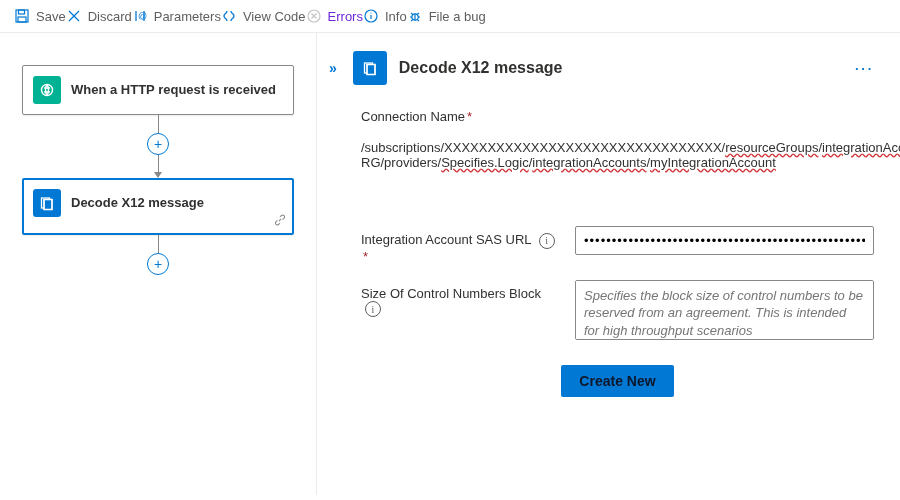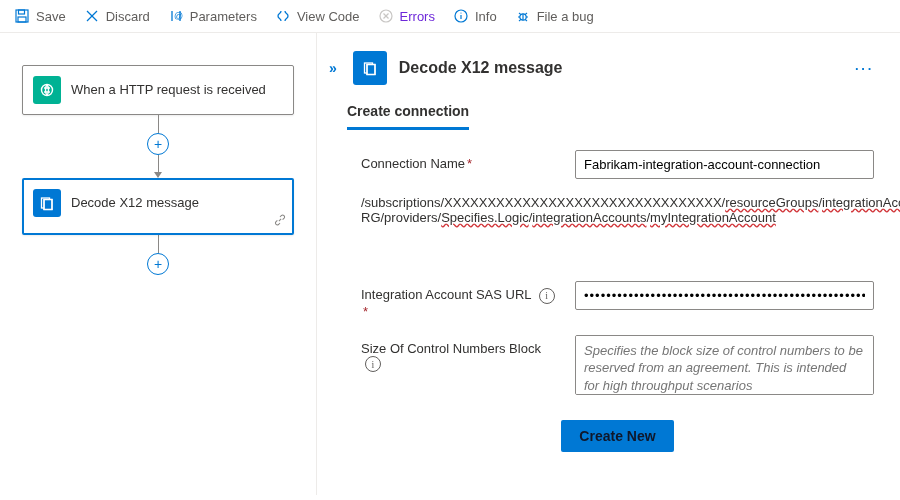--- a/index.html
+++ b/index.html
@@ -1,30 +1,30 @@
 <!DOCTYPE html>
 <html><head>
 <meta charset="utf-8">
 <style>
   html,body{margin:0;padding:0;font-family:"Segoe UI",Arial,sans-serif;font-size:13px;color:#323130;background:#fff}
   body{width:900px;height:500px;overflow:hidden}
-  .toolbar{display:flex;align-items:center;gap:18px;padding:8px 14px;border-bottom:1px solid #edebe9}
+  .toolbar{display:flex;align-items:center;padding:8px 14px;border-bottom:1px solid #edebe9}
   .tbtn{display:flex;align-items:center;gap:6px;color:#605e5c;cursor:pointer}
   .tbtn.disabled{color:#6d28d9}
   .tbtn .ic{width:16px;height:16px;display:flex;align-items:center;justify-content:center}
   .tbtn .ic svg{width:16px;height:16px}
   .main{display:flex;height:calc(500px - 38px)}
   .canvas{width:272px;border-right:1px solid #edebe9;padding:32px 22px;position:relative}
   .card{border:1px solid #8a8886;border-radius:2px;background:#fff;padding:10px 10px;display:flex;align-items:center;gap:10px;box-shadow:0 1px 2px rgba(0,0,0,.08)}
   .card.sel{border:2px solid #0078d4;padding:9px 9px 16px 9px;position:relative}
   .card .badge{width:28px;height:28px;border-radius:3px;display:flex;align-items:center;justify-content:center;flex-shrink:0}
   .badge.teal{background:#00b294}
   .badge.blue{background:#0078d4}
   .badge svg{width:16px;height:16px}
-  .card .title{font-weight:400;line-height:1.25}
+  .card .title{font-weight:700;line-height:1.25}
   .link-ic{position:absolute;right:6px;bottom:4px;color:#8a8886}
   .connector{display:flex;flex-direction:column;align-items:center}
   .vline{width:1px;height:18px;background:#8a8886}
   .plus{width:20px;height:20px;border:1px solid #0078d4;border-radius:50%;display:flex;align-items:center;justify-content:center;color:#0078d4;font-size:14px;line-height:1;background:#fff;cursor:pointer}
   .arrowhead{width:0;height:0;border-left:4px solid transparent;border-right:4px solid transparent;border-top:6px solid #8a8886;margin-top:-1px}
   .panel{flex:1;padding:18px 26px 18px 8px;overflow:auto}
   .phdr{display:flex;align-items:center;gap:12px;margin-bottom:18px}
   .collapse{color:#0078d4;font-weight:700;font-size:14px;cursor:pointer;padding:0 4px}
   .phdr .badge{width:34px;height:34px;border-radius:3px;background:#0078d4;display:flex;align-items:center;justify-content:center}
   .phdr .ptitle{font-size:16px;font-weight:600}
@@ -173,28 +173,24 @@
         <svg viewBox="0 0 16 16" fill="none" stroke="#fff" stroke-width="1.3">
             <rect x="2.5" y="3" width="8" height="10"></rect>
             <rect x="5" y="4.5" width="8" height="10" fill="#0078d4"></rect>
             <rect x="5" y="4.5" width="8" height="10"></rect>
           </svg>
       </div>
       <div class="ptitle">Decode X12 message</div>
       <div class="dots">···</div>
     </div>
 
-    <div class="tabrow">
-      <div class="tab">Create connection</div>
-    </div>
 
     <div class="form">
       <div class="row">
         <div class="lbl"><span>Connection Name</span><span class="req">*</span></div>
-        <div class="ctrl"><input class="tx" type="text" value="Fabrikam-integration-account-connection" style=""></div>
       </div>
       <div class="row">
         <div class="ctrl">
           <div class="tx ta-id" contenteditable="true" style="">/subscriptions/XXXXXXXXXXXXXXXXXXXXXXXXXXXXXXXX/<span class="spell">resourceGroups</span>/<span class="spell">integrationAccount</span>-RG/providers/<span class="spell">Specifies.Logic</span>/<span class="spell">integrationAccounts</span>/<span class="spell">myIntegrationAccount</span></div>
         </div>
       </div>
       <div class="row">
         <div class="lbl"><span>Integration Account SAS URL</span> <span class="info">i</span><br><span class="req">*</span></div>
         <div class="ctrl"><input class="tx dotsline" type="text" value="•••••••••••••••••••••••••••••••••••••••••••••••••••••••••••••••••••••••••••••••••••••••••••••…" style=""></div>
       </div>

